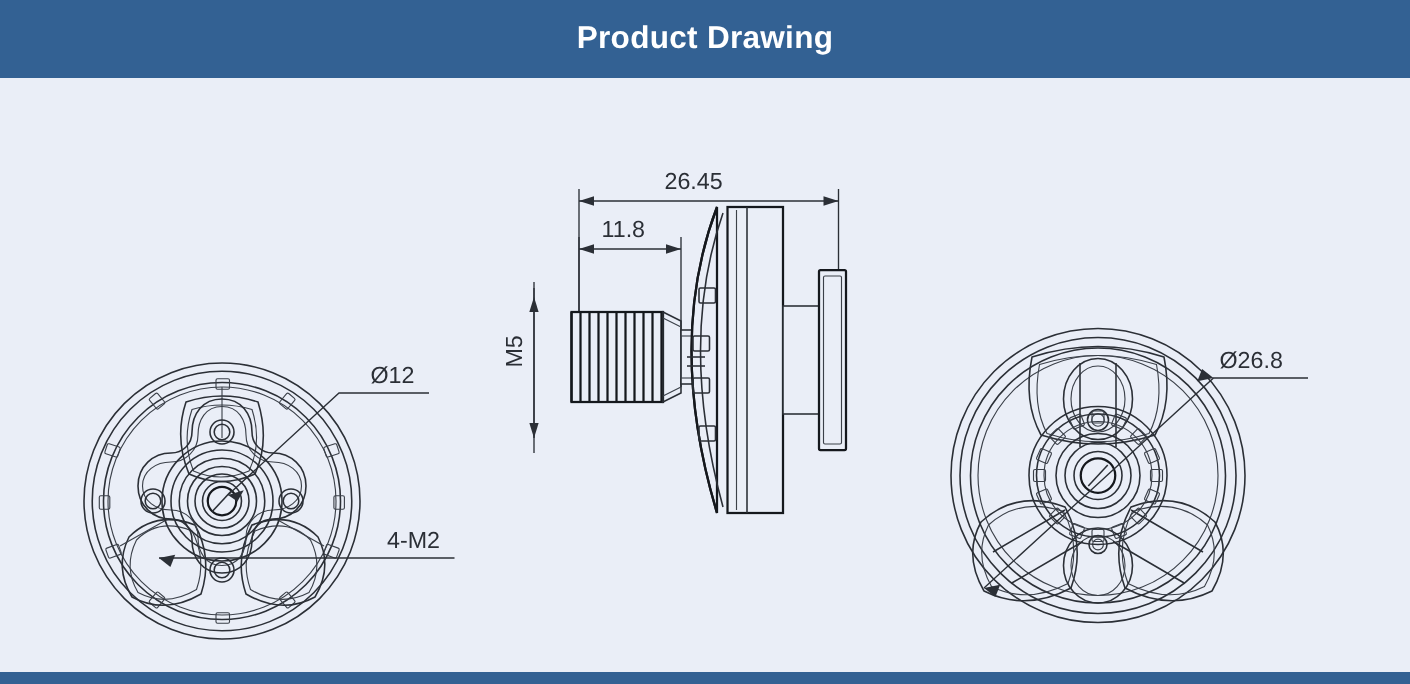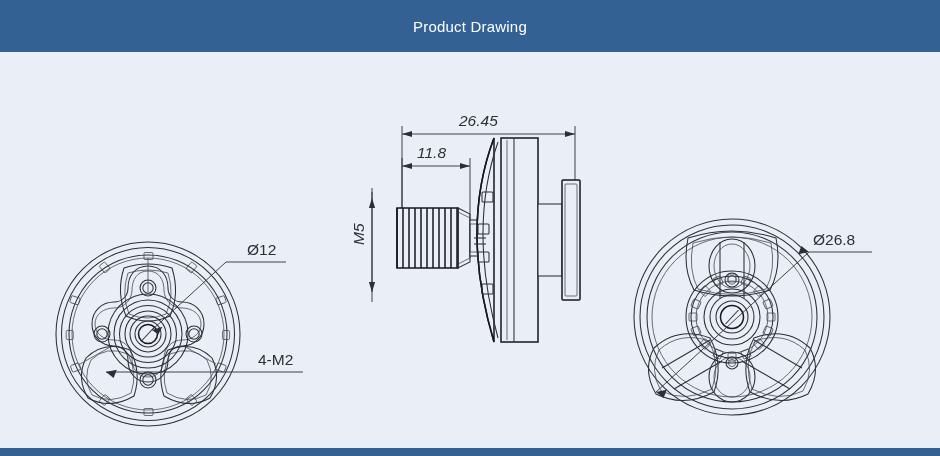--- a/index.html
+++ b/index.html
@@ -25,23 +25,23 @@
     top: 0;
     width: 940px;
     height: 52px;
     background: #336193;
     display: flex;
     align-items: center;
     justify-content: center;
   }
   .header-title {
     color: #ffffff;
-    font-size: 15px;
+    font-size: 21px;
     font-family: "Liberation Sans", sans-serif;
-    font-weight: 400;
+    font-weight: 700;
     letter-spacing: 0.2px;
   }
   .footer-bar {
     position: absolute;
     left: 0;
     bottom: 0;
     width: 940px;
     height: 8px;
     background: #336193;
   }
@@ -51,21 +51,21 @@
     top: 52px;
     width: 940px;
     height: 396px;
     background: #eaeef7;
   }
   .view {
     position: absolute;
     top: 0;
   }
   #view-front  { left: 0px;   width: 330px; height: 456px; margin-top: 10px; }
-  #view-side   { left: 346px; width: 280px; height: 396px; font-style: italic; }
+  #view-side   { left: 330px; width: 280px; height: 396px; }
   #view-rear   { left: 610px; width: 330px; height: 442px; }
 
   svg { display: block; }
   .ln   { fill: none; stroke: #2b2f36; stroke-width: 1.05; }
   .ln-t { fill: none; stroke: #3b4049; stroke-width: 0.75; }
   .ln-h { fill: none; stroke: #15181d; stroke-width: 1.5; }
   .dim  { fill: none; stroke: #2b2f36; stroke-width: 0.9; }
   .dimtxt {
     fill: #2b2f36;
     font-family: "Liberation Sans", sans-serif;

